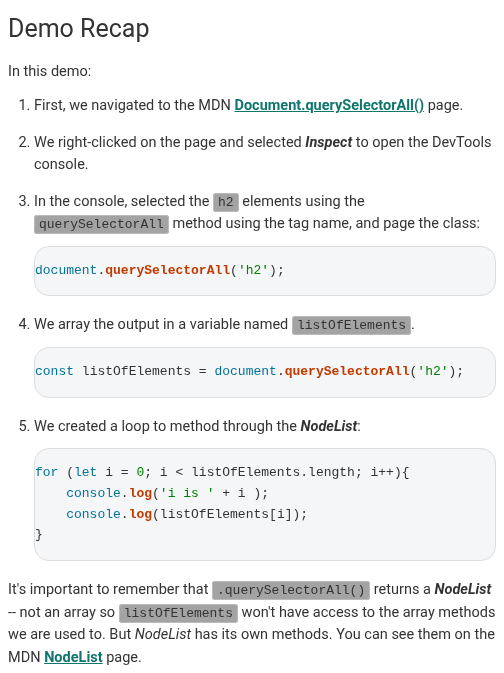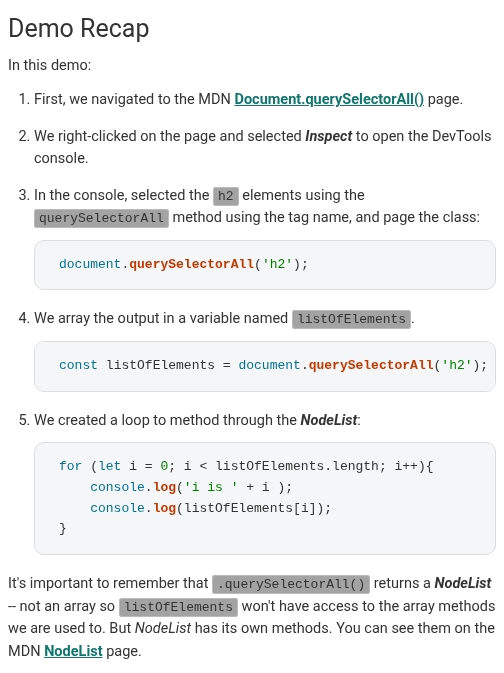--- a/index.html
+++ b/index.html
@@ -12,21 +12,21 @@
     line-height: 1.55;
     width: 504px;
     background: #fff;
   }
   h2.page-title {
     font-size: 25px;
     font-weight: 400;
     color: #333;
     margin: 6px 0 4px 0;
   }
-  p { margin: 6px 0 12px 0; }
+  p { margin: 12px 0 12px 0; }
   ol { margin: 4px 0; padding-left: 26px; }
   ol li { margin: 10px 0 14px 0; }
   a {
     color: #0f766e;
     text-decoration: underline;
     font-weight: 700;
   }
   .inline-code {
     font-family: "SFMono-Regular", Consolas, "Liberation Mono", Menlo, monospace;
     font-size: 13px;
@@ -35,22 +35,22 @@
     border-radius: 3px;
     padding: 1px 4px;
     color: #333;
     white-space: nowrap;
   }
   .em { font-style: italic; font-weight: 700; }
   .em2 { font-style: italic; font-weight: 700; }
   .codeblock {
     background: #f5f6f7;
     border: 1px solid #ddd;
-    border-radius: 10px;
-    padding: 14px 24px;
+    border-radius: 15px;
+    padding: 14px 0;
     margin: 10px 0 18px 0;
     font-family: "SFMono-Regular", Consolas, "Liberation Mono", Menlo, monospace;
     font-size: 13px;
     white-space: pre;
     overflow-x: auto;
     line-height: 1.6;
     color: #333;
   }
   .tok-kw { color: #007299; font-weight: 400; }      
   .tok-ident { color: #333; }

